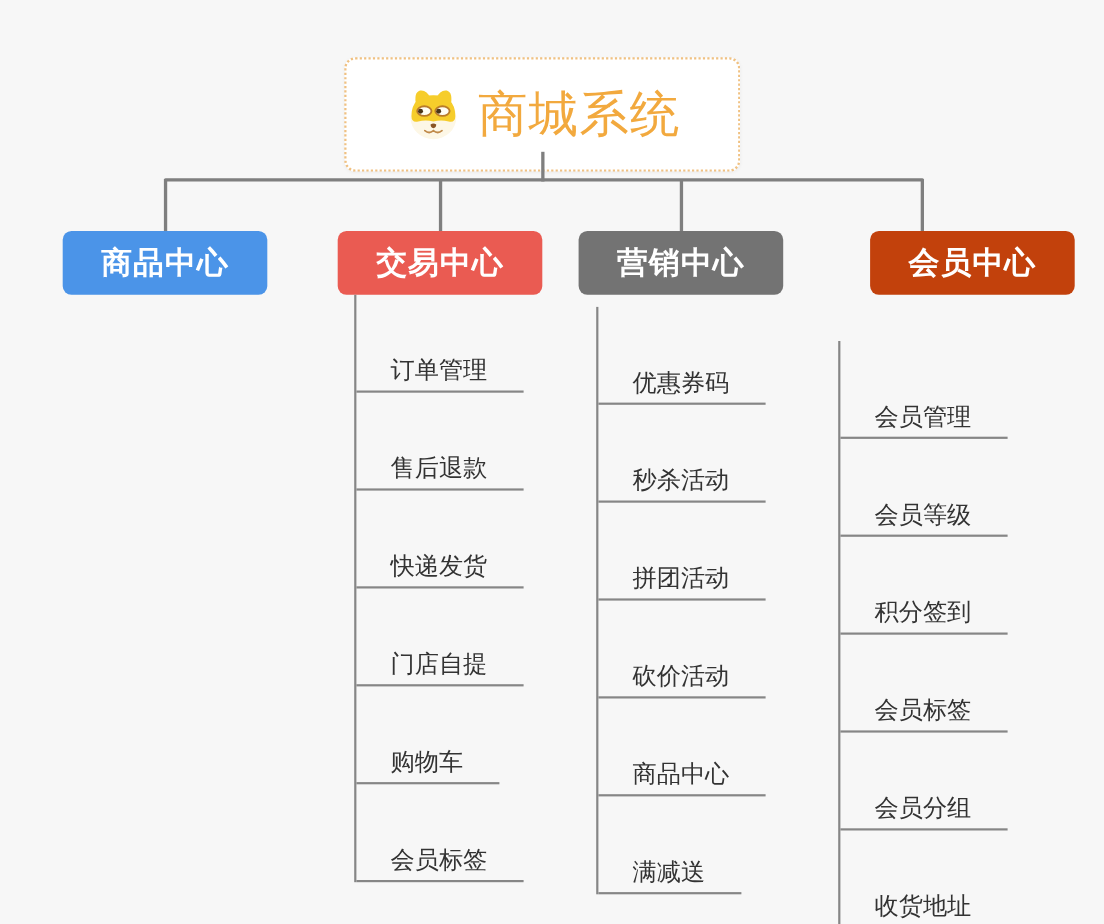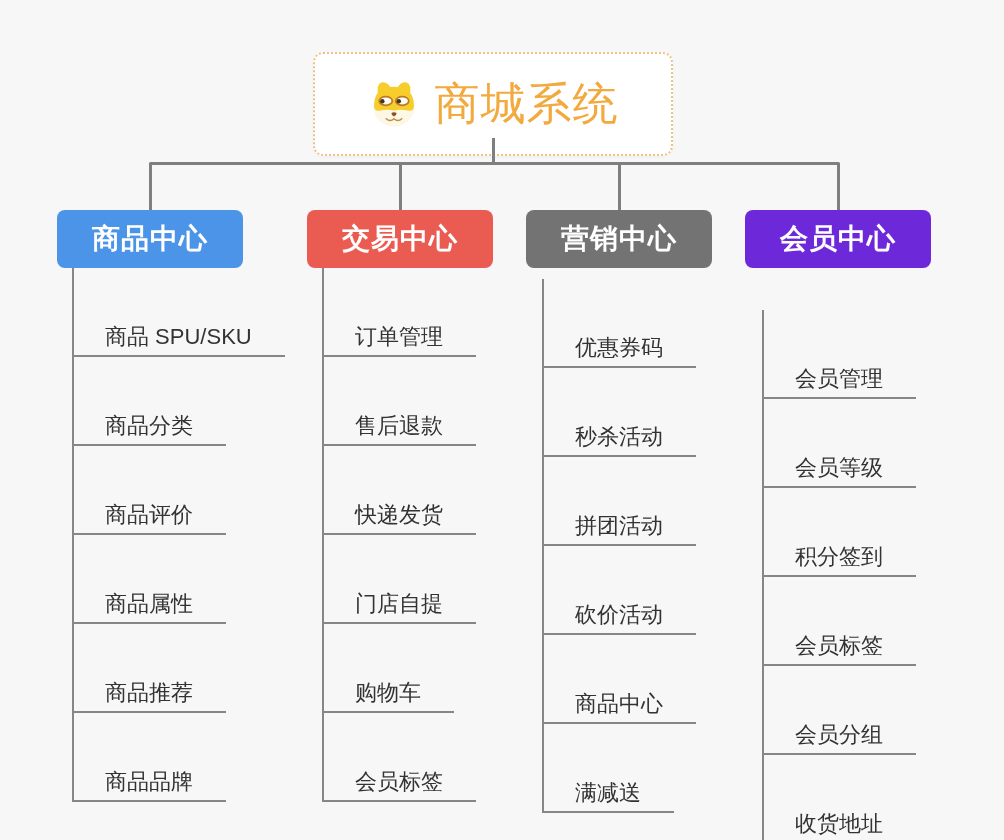--- a/index.html
+++ b/index.html
@@ -118,42 +118,22 @@
   <div class="conn conn-root-stub"></div>
   <div class="conn conn-trunk"></div>
   <div class="conn conn-drop conn-drop-1"></div>
   <div class="conn conn-drop conn-drop-2"></div>
   <div class="conn conn-drop conn-drop-3"></div>
   <div class="conn conn-drop conn-drop-4"></div>
 
   <div class="branch-box branch-box-1" style="background: rgb(75, 148, 232);">商品中心</div>
   <div class="branch-box branch-box-2" style="background: rgb(234, 91, 82); text-align: right;">交易中心</div>
   <div class="branch-box branch-box-3" style="background: #737373;">营销中心</div>
-  <div class="branch-box branch-box-4" style="background: #6d28d9;">会员中心</div>
+  <div class="branch-box branch-box-4" style="background: #c2410c; margin-left: 46px;">会员中心</div>
 
-  <div class="column column-1">
-    <div class="child">
-        <span>商品 SPU/SKU</span>
-      </div>
-    <div class="child">
-        <span>商品分类</span>
-      </div>
-    <div class="child">
-        <span>商品评价</span>
-      </div>
-    <div class="child">
-        <span>商品属性</span>
-      </div>
-    <div class="child">
-        <span>商品推荐</span>
-      </div>
-    <div class="child">
-        <span>商品品牌</span>
-      </div>
-  </div>
 
   <div class="column column-2">
     <div class="child">
         <span>订单管理</span>
       </div>
     <div class="child">
         <span>售后退款</span>
       </div>
     <div class="child">
         <span>快递发货</span>

